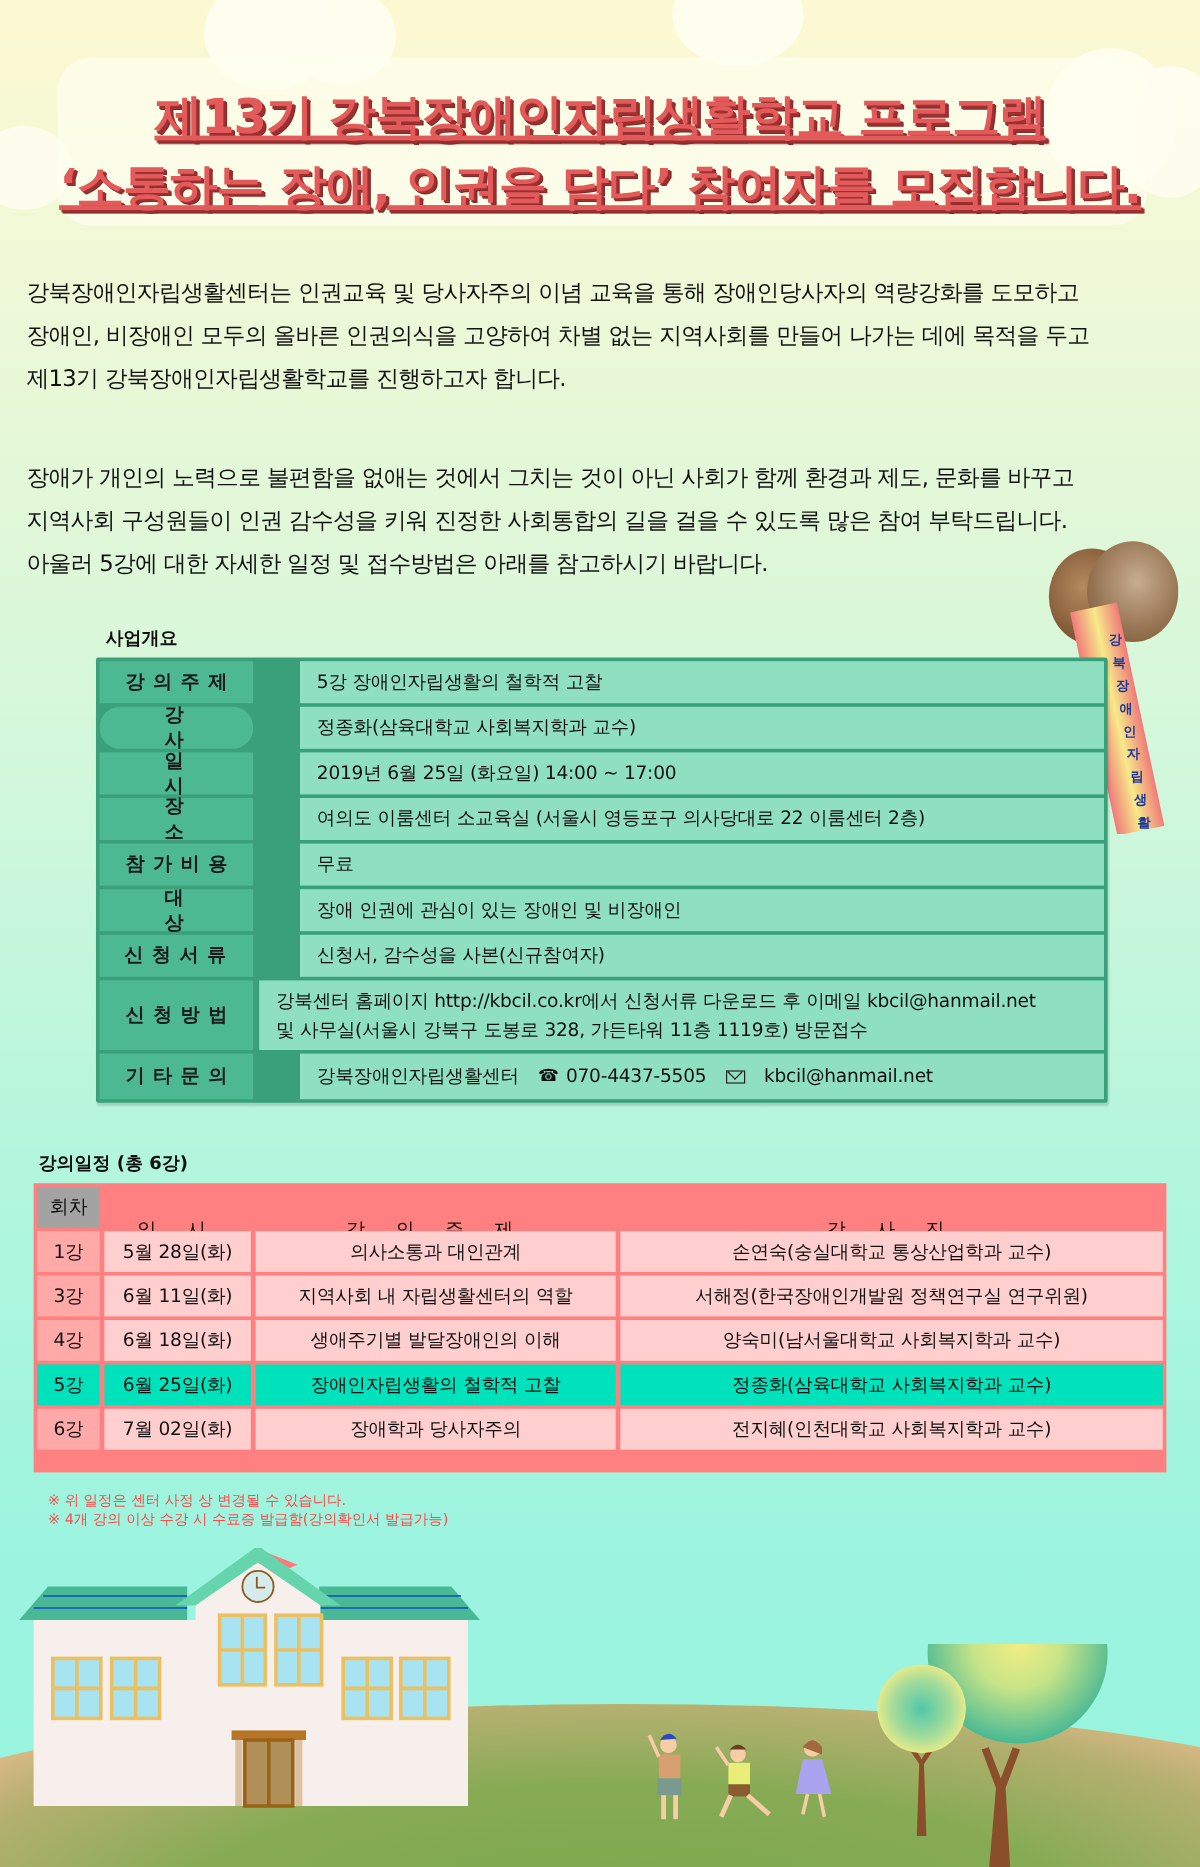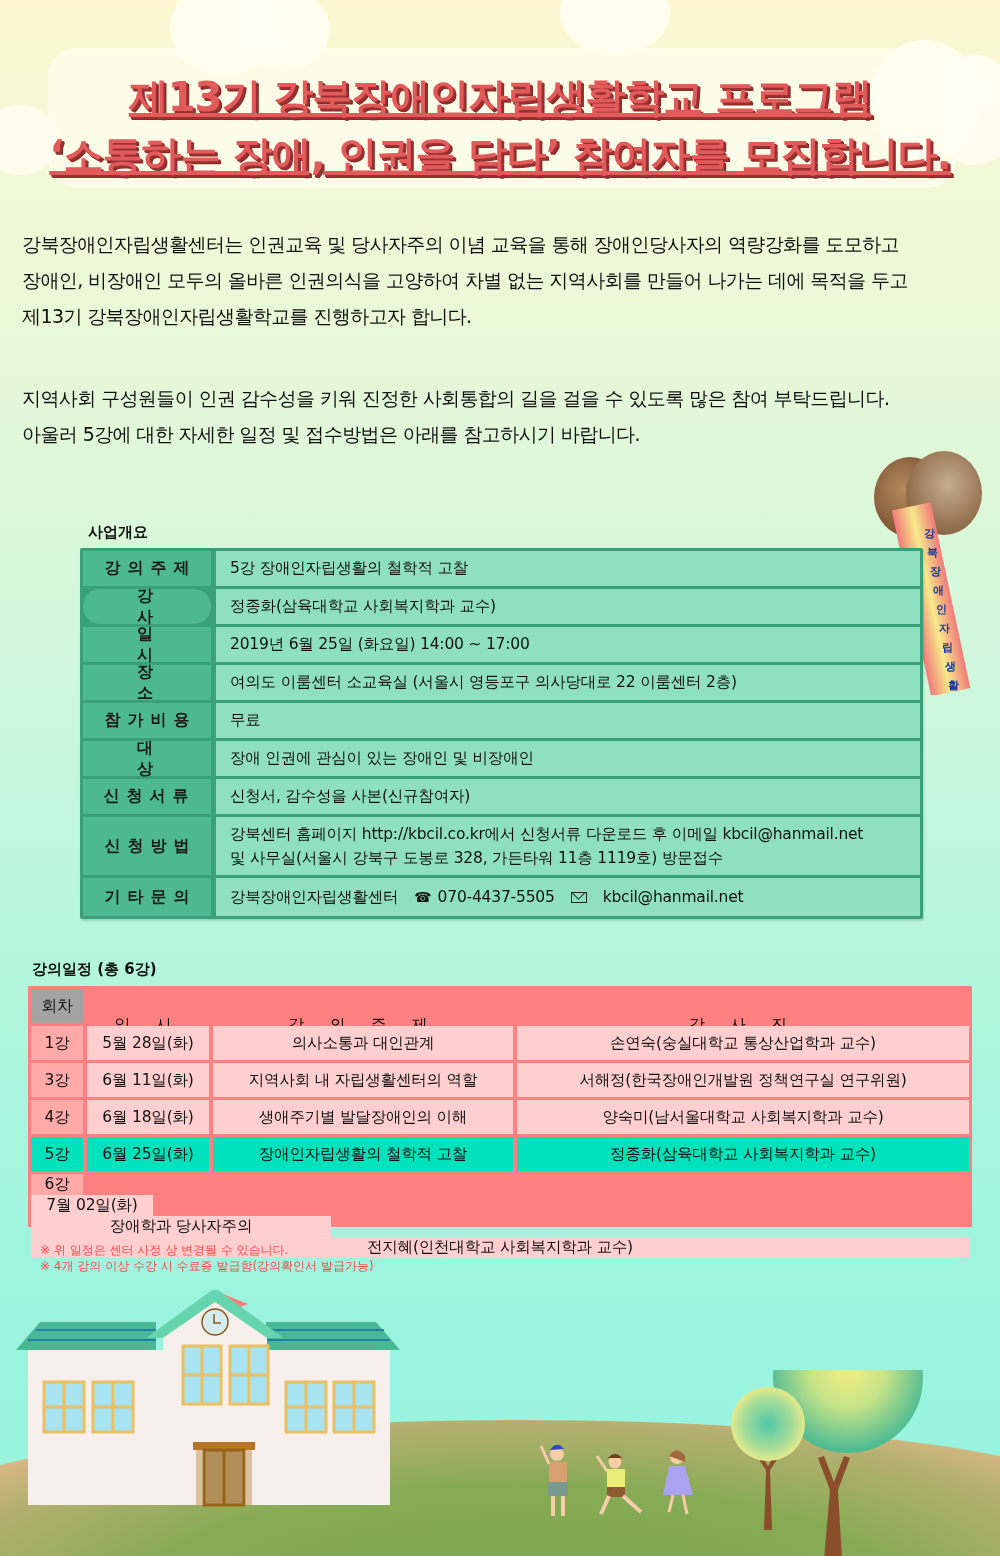--- a/index.html
+++ b/index.html
@@ -46,34 +46,34 @@
   .ov-key {
     width: 128px; background: #4db993; display: flex; align-items: center; justify-content: center;
     font-size: 16px; font-weight: bold; color: #1b1b1b; margin-right: 5px;
   }
   .ov-key span { display: block; }
   .ov-val {
     flex: 1; background: #8fe0c1; padding: 0 14px;
     display: flex; flex-direction: column; justify-content: center;
     font-size: 15.5px; color: #111; letter-spacing: -0.2px;
   }
-  .ov-row.h1 { height: 35px; }
+  .ov-row.h1 { height: 35px; gap: 34px; }
   .ov-row.h2 { height: 58px; }
   .contact-line { display: flex; align-items: center; gap: 6px; }
   .phone-icon { font-size: 14px; margin-left: 10px; }
   .mail-icon { display: inline-block; width: 16px; height: 11px; border: 1.5px solid #222; position: relative; margin: 0 10px 0 10px; }
   .mail-icon::after { content:""; position:absolute; left:2px; top:-4px; width:8px; height:8px; border-right:1.5px solid #222; border-bottom:1.5px solid #222; transform: rotate(45deg); }
 
   
   .schedule {
     position: absolute; left: 28px; top: 986px; width: 944px;
     background: #ff8080; padding: 3px;
   }
   .sc-row { display: flex; height: 34px; margin-bottom: 3px; }
-  .sc-row:last-child { margin-bottom: 16px; flex-direction: column; }
+  .sc-row:last-child { margin-bottom: 16px; }
   .sc-cell {
     display: flex; align-items: center; justify-content: center;
     font-size: 15.5px; color: #111; margin-right: 4px; letter-spacing: -0.2px;
   }
   .sc-cell:last-child { margin-right: 0; }
   .c1 { width: 52px; } .c2 { width: 122px; } .c3 { width: 300px; } .c4 { flex: 1; }
   .sc-row.head .sc-cell { background: #a3a3a3; font-size: 16px; }
   .sc-row.head .c2, .sc-row.head .c3, .sc-row.head .c4 { letter-spacing: 10px; margin-top: 36px; }
   .sc-row .c1 { background: #ffa9a9; }
   .sc-row .c2, .sc-row .c3, .sc-row .c4 { background: #ffcfcf; }
@@ -103,20 +103,21 @@
 <div class="title-panel"></div>
 <div class="title l1">제13기 강북장애인자립생활학교 프로그램</div>
 <div class="title l2">‘소통하는 장애, 인권을 담다’ 참여자를 모집합니다.</div>
 
 <div class="para p1">
   <div>강북장애인자립생활센터는 인권교육 및 당사자주의 이념 교육을 통해 장애인당사자의 역량강화를 도모하고</div>
   <div>장애인, 비장애인 모두의 올바른 인권의식을 고양하여 차별 없는 지역사회를 만들어 나가는 데에 목적을 두고</div>
   <div>제13기 강북장애인자립생활학교를 진행하고자 합니다.</div>
 </div>
 <div class="para p2">
+  <div>장애가 개인의 노력으로 불편함을 없애는 것에서 그치는 것이 아닌 사회가 함께 환경과 제도, 문화를 바꾸고</div>
   <div>지역사회 구성원들이 인권 감수성을 키워 진정한 사회통합의 길을 걸을 수 있도록 많은 참여 부탁드립니다.</div>
   <div>아울러 5강에 대한 자세한 일정 및 접수방법은 아래를 참고하시기 바랍니다.</div>
 </div>
 
 <svg class="seal" viewBox="0 0 110 250">
   <defs>
     <radialGradient id="nut1" cx="40%" cy="40%" r="60%">
         <stop offset="0%" stop-color="#b48a5e"></stop>
         <stop offset="100%" stop-color="#7a5230"></stop>
       </radialGradient>

